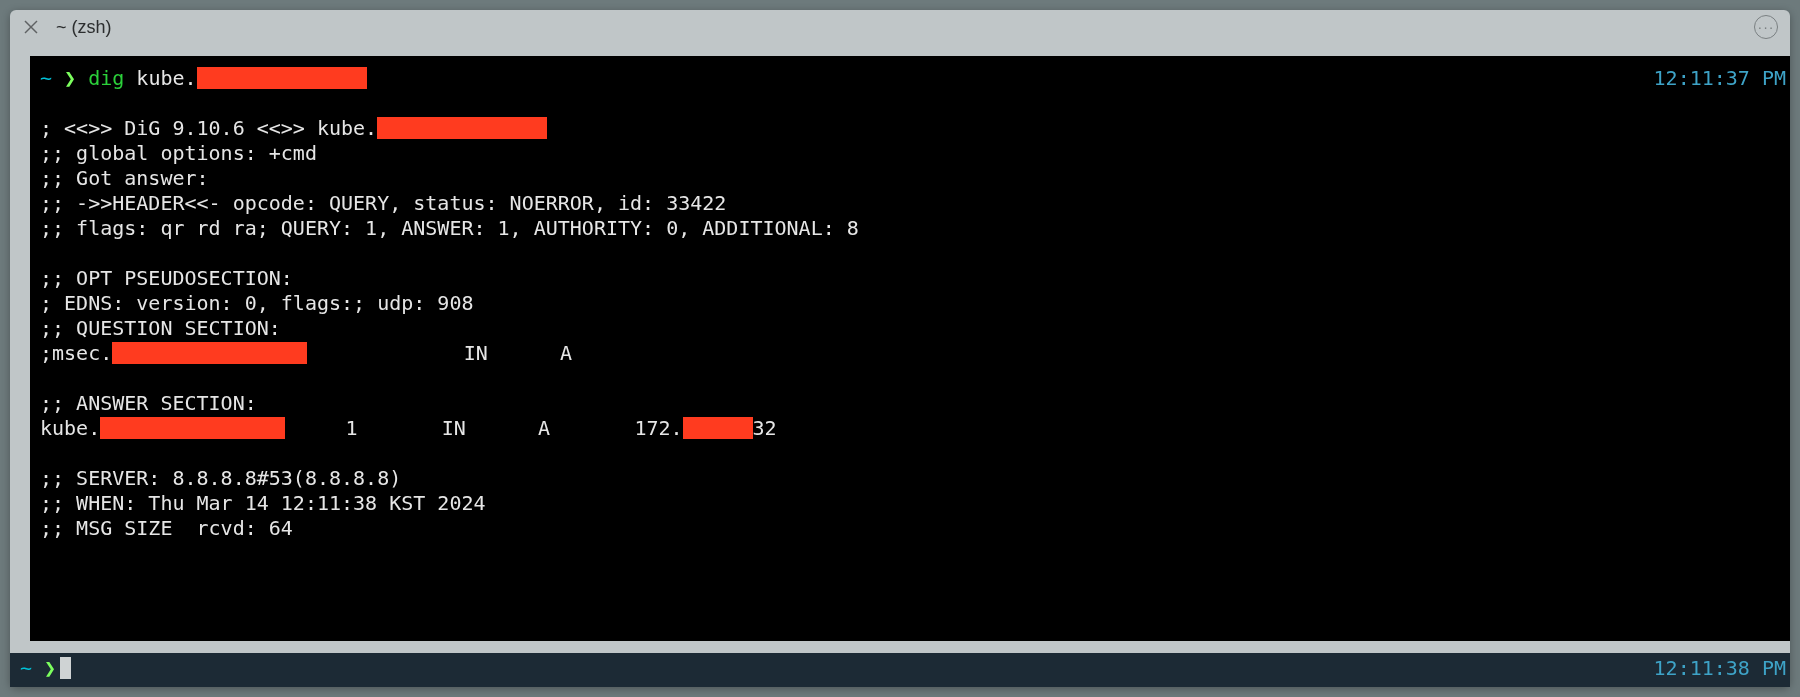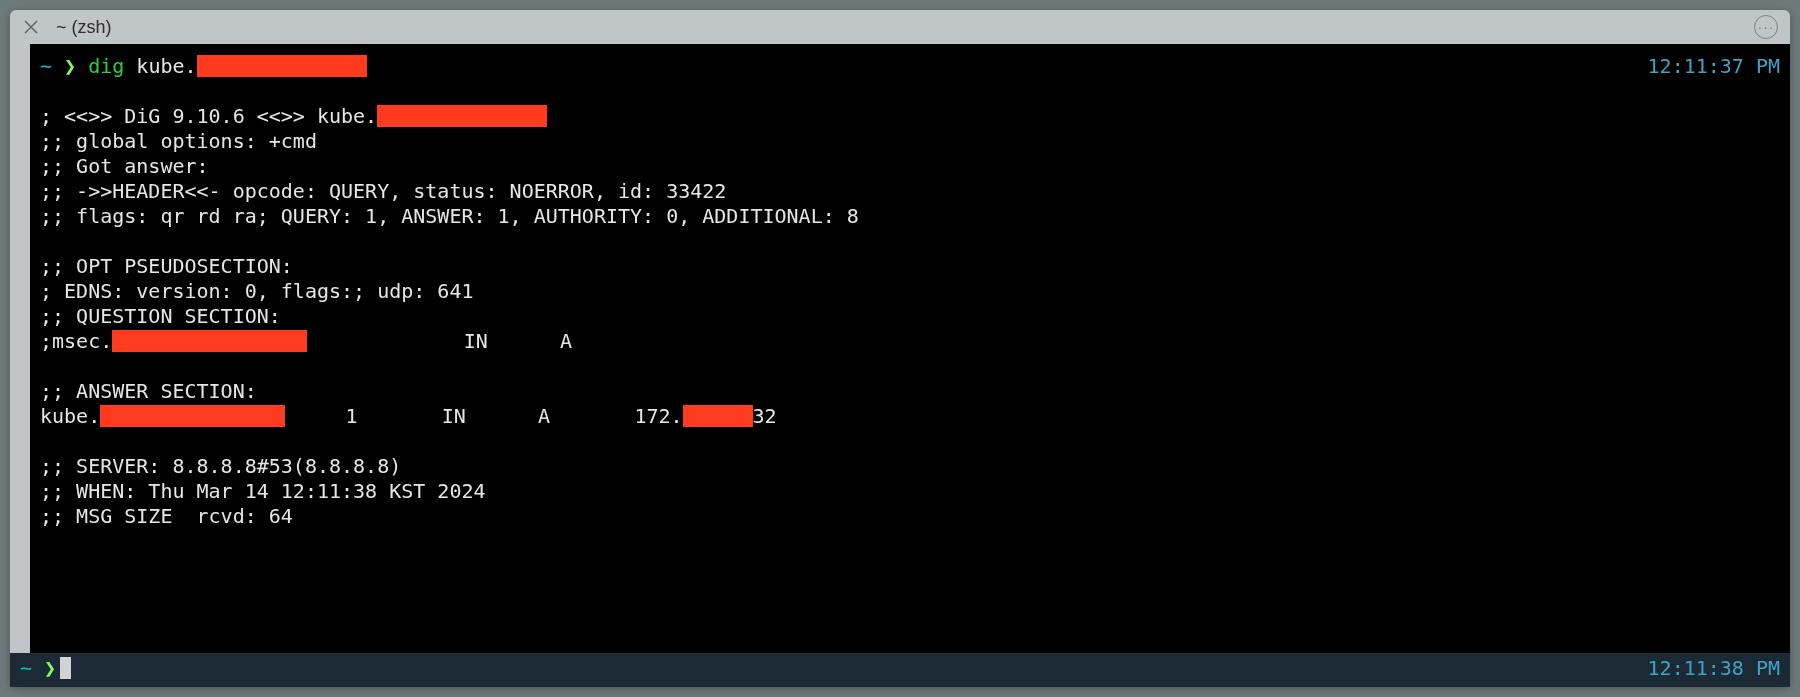--- a/index.html
+++ b/index.html
@@ -16,20 +16,21 @@
     position: absolute;
     left: 10px;
     right: 10px;
     top: 10px;
     bottom: 10px;
     background: #c0c6c8;
     border-radius: 6px;
     box-shadow: 0 2px 8px rgba(0,0,0,0.3);
     display: flex;
     flex-direction: column;
+    gap: 12px;
   }
   .titlebar {
     height: 34px;
     display: flex;
     align-items: center;
     padding: 0 10px;
     font-size: 18px;
     color: #2c2e2f;
     font-family: "Helvetica Neue", Arial, sans-serif;
     position: relative;
@@ -72,21 +73,21 @@
   .line {
     white-space: pre;
     height: 25px;
   }
   .prompt-tilde { color: #00c3d9; }
   .prompt-arrow { color: #7cff5e; font-weight: 400; }
   .cmd-dig { color: #2bd13a; }
   .cmd-arg { color: #e6e6e6; }
   .timestamp-right {
     position: absolute;
-    right: 10px;
+    right: 4px;
     color: #3ea3c7;
   }
   .redact {
     display: inline-block;
     background: #ff3b1f;
     vertical-align: middle;
     height: 22px;
     position: relative;
     top: -2px;
   }
@@ -129,21 +130,21 @@
 
     <div class="line"><span class="prompt-tilde">~</span> <span class="prompt-arrow">❯</span> <span class="cmd-dig">dig</span> <span class="cmd-arg">kube.</span><span class="redact" style="width:170px"></span><span class="timestamp-right" style="top:10px">12:11:37 PM</span></div>
     <div class="line"> </div>
     <div class="line"><span>; &lt;&lt;&gt;&gt; DiG 9.10.6 &lt;&lt;&gt;&gt; kube.</span><span class="redact" style="width:170px"></span></div>
     <div class="line">;; global options: +cmd</div>
     <div class="line">;; Got answer:</div>
     <div class="line">;; -&gt;&gt;HEADER&lt;&lt;- opcode: QUERY, status: NOERROR, id: 33422</div>
     <div class="line">;; flags: qr rd ra; QUERY: 1, ANSWER: 1, AUTHORITY: 0, ADDITIONAL: 8</div>
     <div class="line"> </div>
     <div class="line">;; OPT PSEUDOSECTION:</div>
-    <div class="line">; EDNS: version: 0, flags:; udp: 641</div>
+    <div class="line">; EDNS: version: 0, flags:; udp: 908</div>
     <div class="line">;; QUESTION SECTION:</div>
     <div class="line"><span>;msec.</span><span class="redact" style="width:195px"></span><span>             IN      A</span></div>
     <div class="line"> </div>
     <div class="line">;; ANSWER SECTION:</div>
     <div class="line"><span>kube.</span><span class="redact" style="width:185px"></span><span>     1       IN      A       172.</span><span class="redact" style="width:70px"></span><span>32</span></div>
     <div class="line"> </div>
     <div class="line">;; SERVER: 8.8.8.8#53(8.8.8.8)</div>
     <div class="line">;; WHEN: Thu Mar 14 12:11:38 KST 2024</div>
     <div class="line">;; MSG SIZE  rcvd: 64</div>
   </div>

